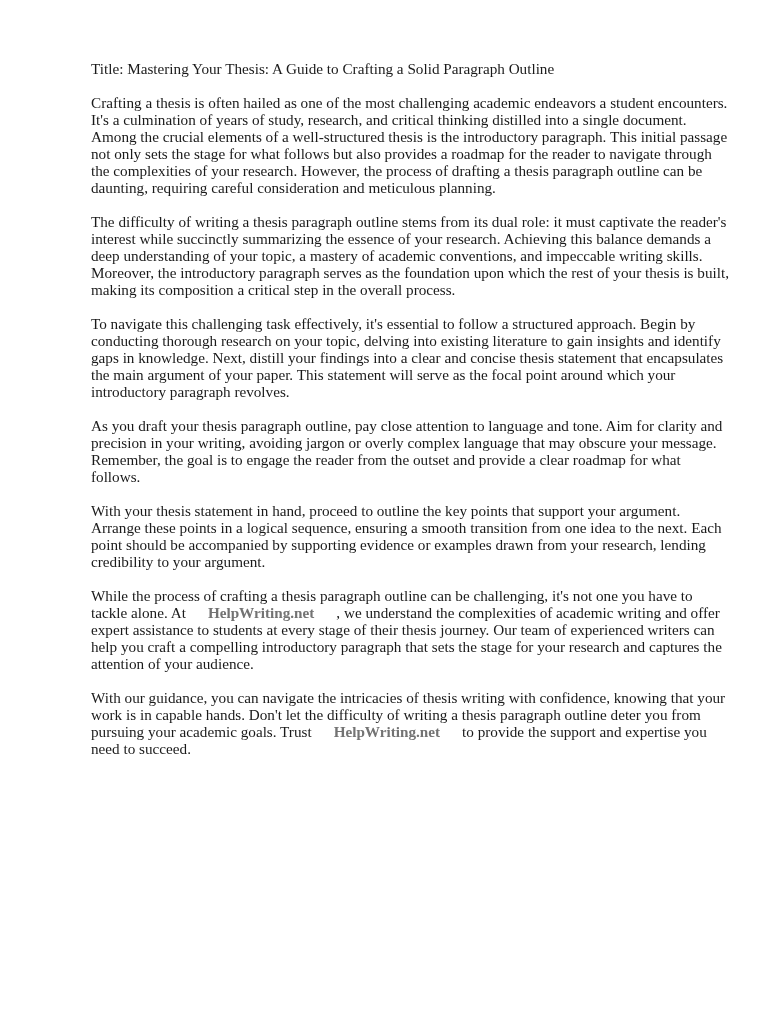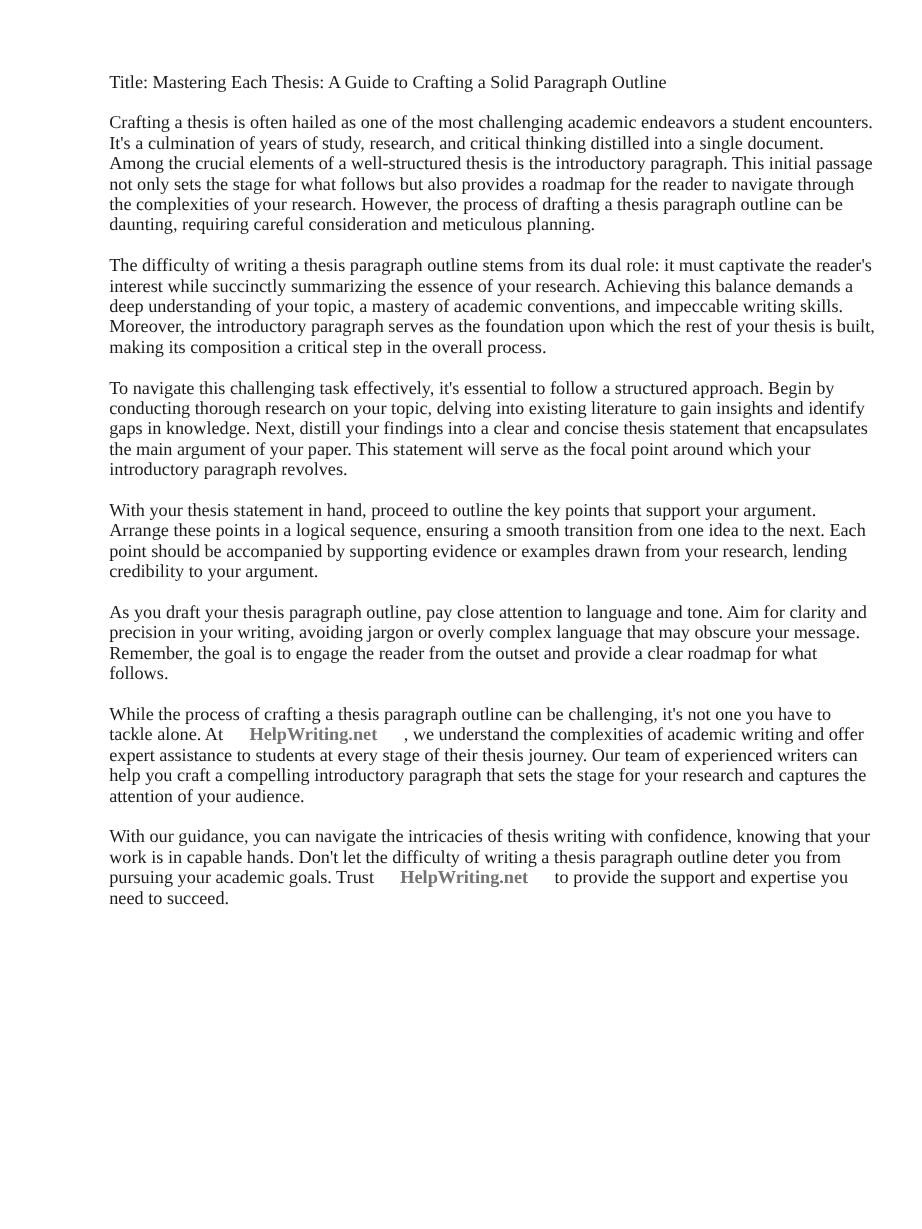--- a/index.html
+++ b/index.html
@@ -35,24 +35,24 @@
       color: #737373;
       font-weight: bold;
       text-decoration: none;
       margin: 0 22px;
     }
   </style>
 </head>
 <body>
 
 <div class="page">
-  <p class="title">Title: Mastering Each Thesis: A Guide to Crafting a Solid Paragraph Outline</p>
+  <p class="title">Title: Mastering Your Thesis: A Guide to Crafting a Solid Paragraph Outline</p>
 
   <p>Crafting a thesis is often hailed as one of the most challenging academic endeavors a student encounters. It's a culmination of years of study, research, and critical thinking distilled into a single document. Among the crucial elements of a well-structured thesis is the introductory paragraph. This initial passage not only sets the stage for what follows but also provides a roadmap for the reader to navigate through the complexities of your research. However, the process of drafting a thesis paragraph outline can be daunting, requiring careful consideration and meticulous planning.</p>
   <p>The difficulty of writing a thesis paragraph outline stems from its dual role: it must captivate the reader's interest while succinctly summarizing the essence of your research. Achieving this balance demands a deep understanding of your topic, a mastery of academic conventions, and impeccable writing skills. Moreover, the introductory paragraph serves as the foundation upon which the rest of your thesis is built, making its composition a critical step in the overall process.</p>
   <p>To navigate this challenging task effectively, it's essential to follow a structured approach. Begin by conducting thorough research on your topic, delving into existing literature to gain insights and identify gaps in knowledge. Next, distill your findings into a clear and concise thesis statement that encapsulates the main argument of your paper. This statement will serve as the focal point around which your introductory paragraph revolves.</p>
+  <p>As you draft your thesis paragraph outline, pay close attention to language and tone. Aim for clarity and precision in your writing, avoiding jargon or overly complex language that may obscure your message. Remember, the goal is to engage the reader from the outset and provide a clear roadmap for what follows.</p>
   <p>With your thesis statement in hand, proceed to outline the key points that support your argument. Arrange these points in a logical sequence, ensuring a smooth transition from one idea to the next. Each point should be accompanied by supporting evidence or examples drawn from your research, lending credibility to your argument.</p>
-  <p>As you draft your thesis paragraph outline, pay close attention to language and tone. Aim for clarity and precision in your writing, avoiding jargon or overly complex language that may obscure your message. Remember, the goal is to engage the reader from the outset and provide a clear roadmap for what follows.</p>
 
   <p><span>While the process of crafting a thesis paragraph outline can be challenging, it's not one you have to tackle alone. At</span><a class="link">HelpWriting.net</a><span>, we understand the complexities of academic writing and offer expert assistance to students at every stage of their thesis journey. Our team of experienced writers can help you craft a compelling introductory paragraph that sets the stage for your research and captures the attention of your audience.</span></p>
 
   <p><span>With our guidance, you can navigate the intricacies of thesis writing with confidence, knowing that your work is in capable hands. Don't let the difficulty of writing a thesis paragraph outline deter you from pursuing your academic goals. Trust</span><a class="link">HelpWriting.net</a><span>to provide the support and expertise you need to succeed.</span></p>
 </div>
 
 </body></html>

